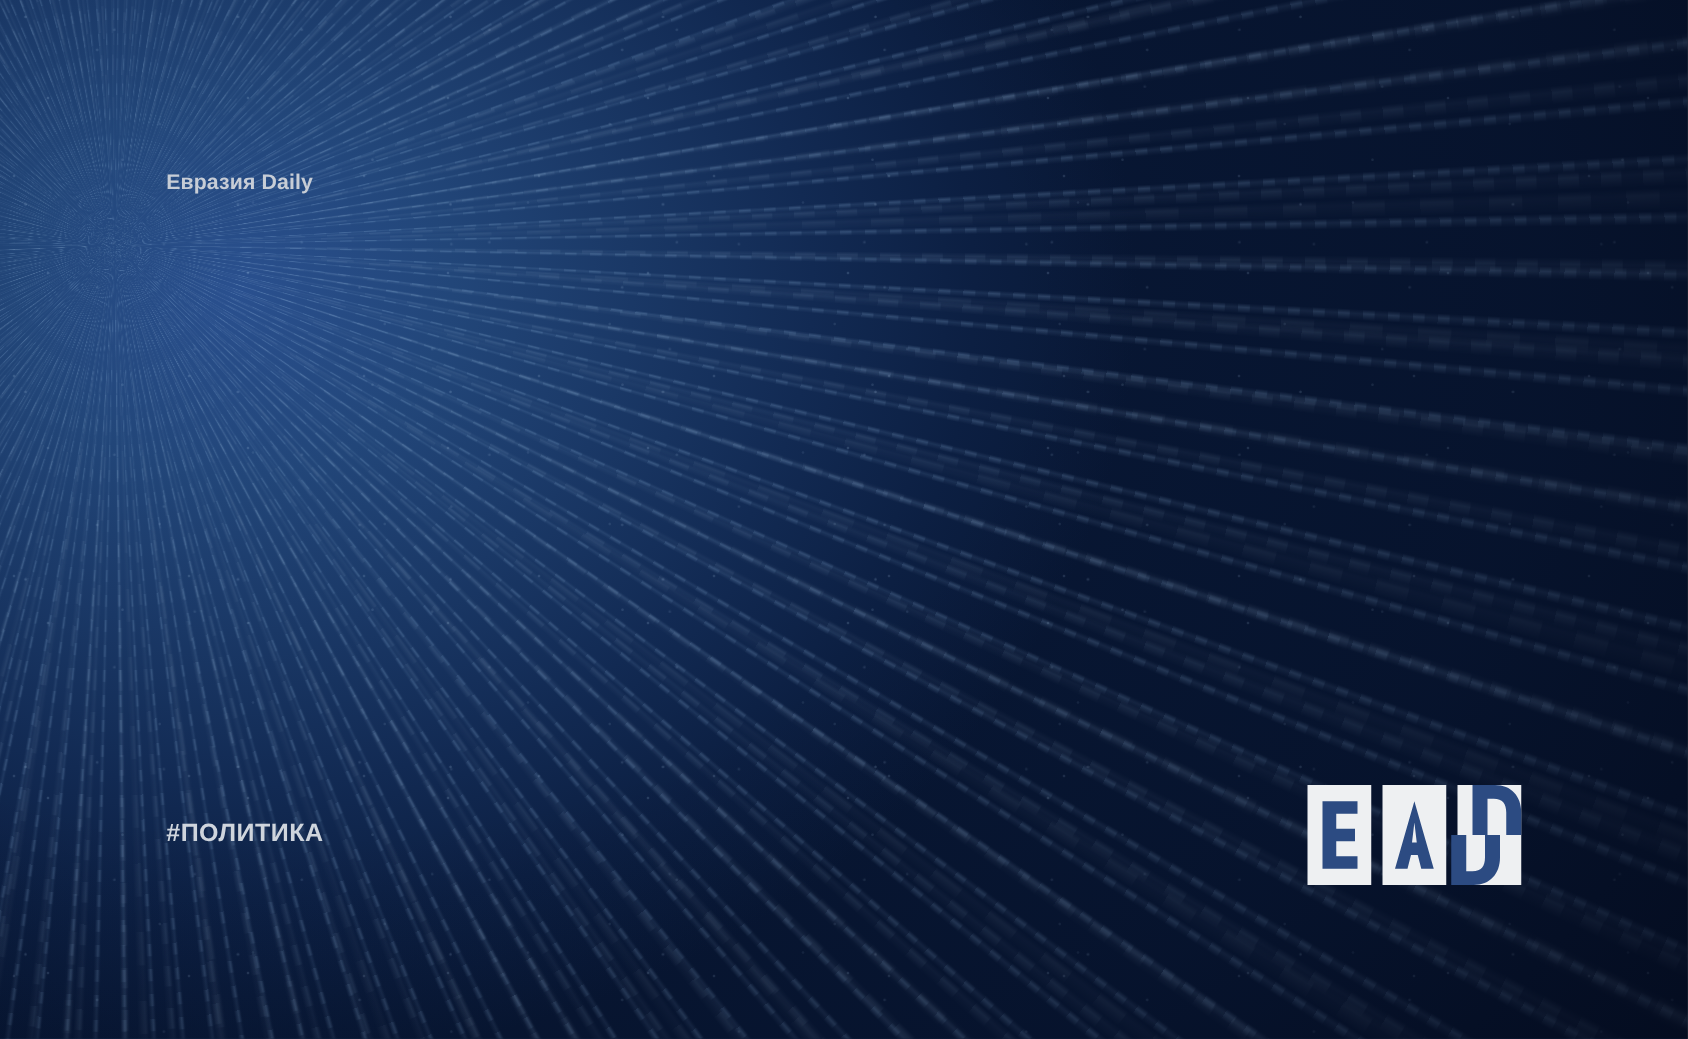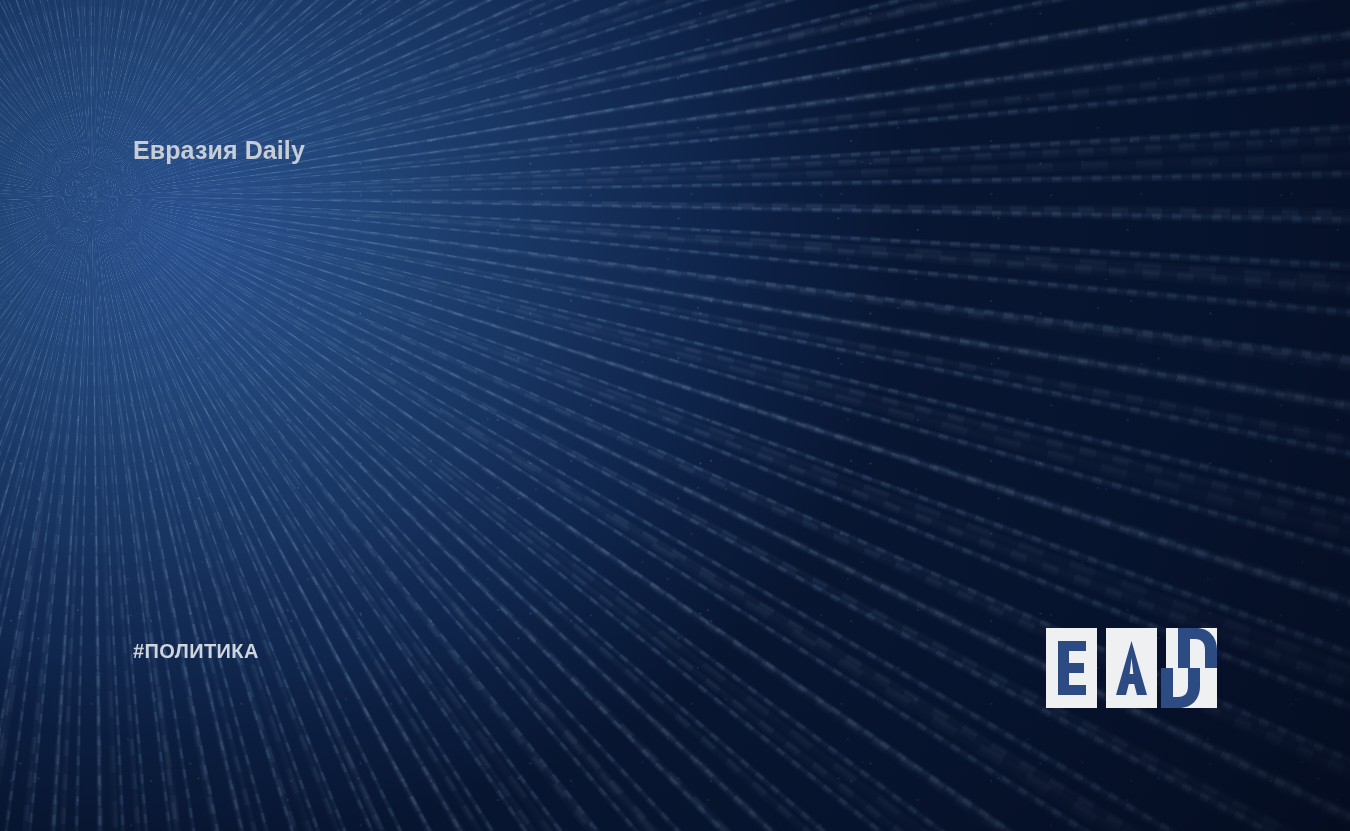--- a/index.html
+++ b/index.html
@@ -132,21 +132,21 @@
   
   .content {
     position: absolute;
     inset: 0;
   }
 
   .brand {
     position: absolute;
     left: 133px;
     top: 136px;
-    font-size: 25px;
+    font-size: 17px;
     font-weight: 700;
     letter-spacing: 0.1px;
     color: #c7cdd6;
     white-space: nowrap;
   }
 
   .headline {
     position: absolute;
     left: 133px;
     top: 269px;
@@ -155,21 +155,21 @@
     font-size: 47px;
     font-weight: 700;
     line-height: 72px;
     letter-spacing: -0.2px;
     color: #ffffff;
   }
 
   .rubric {
     position: absolute;
     left: 133px;
-    top: 640px;
+    top: 656px;
     font-size: 20px;
     font-weight: 700;
     letter-spacing: 0.4px;
     color: #cfd5dd;
     white-space: nowrap;
   }
 
   
   .logo {
     position: absolute;

